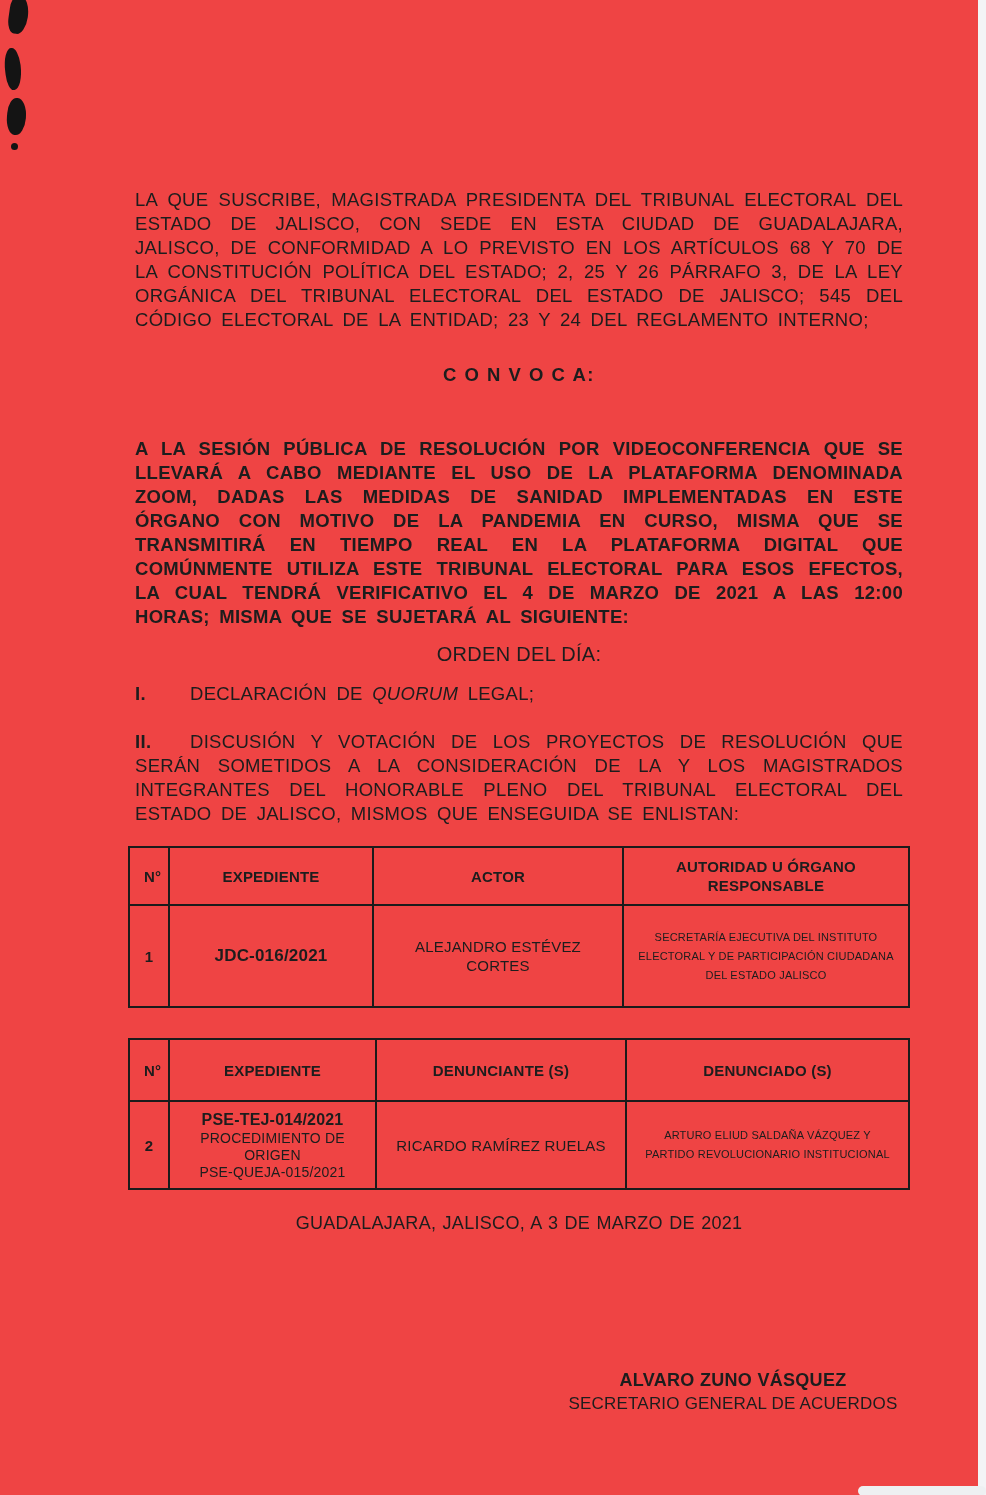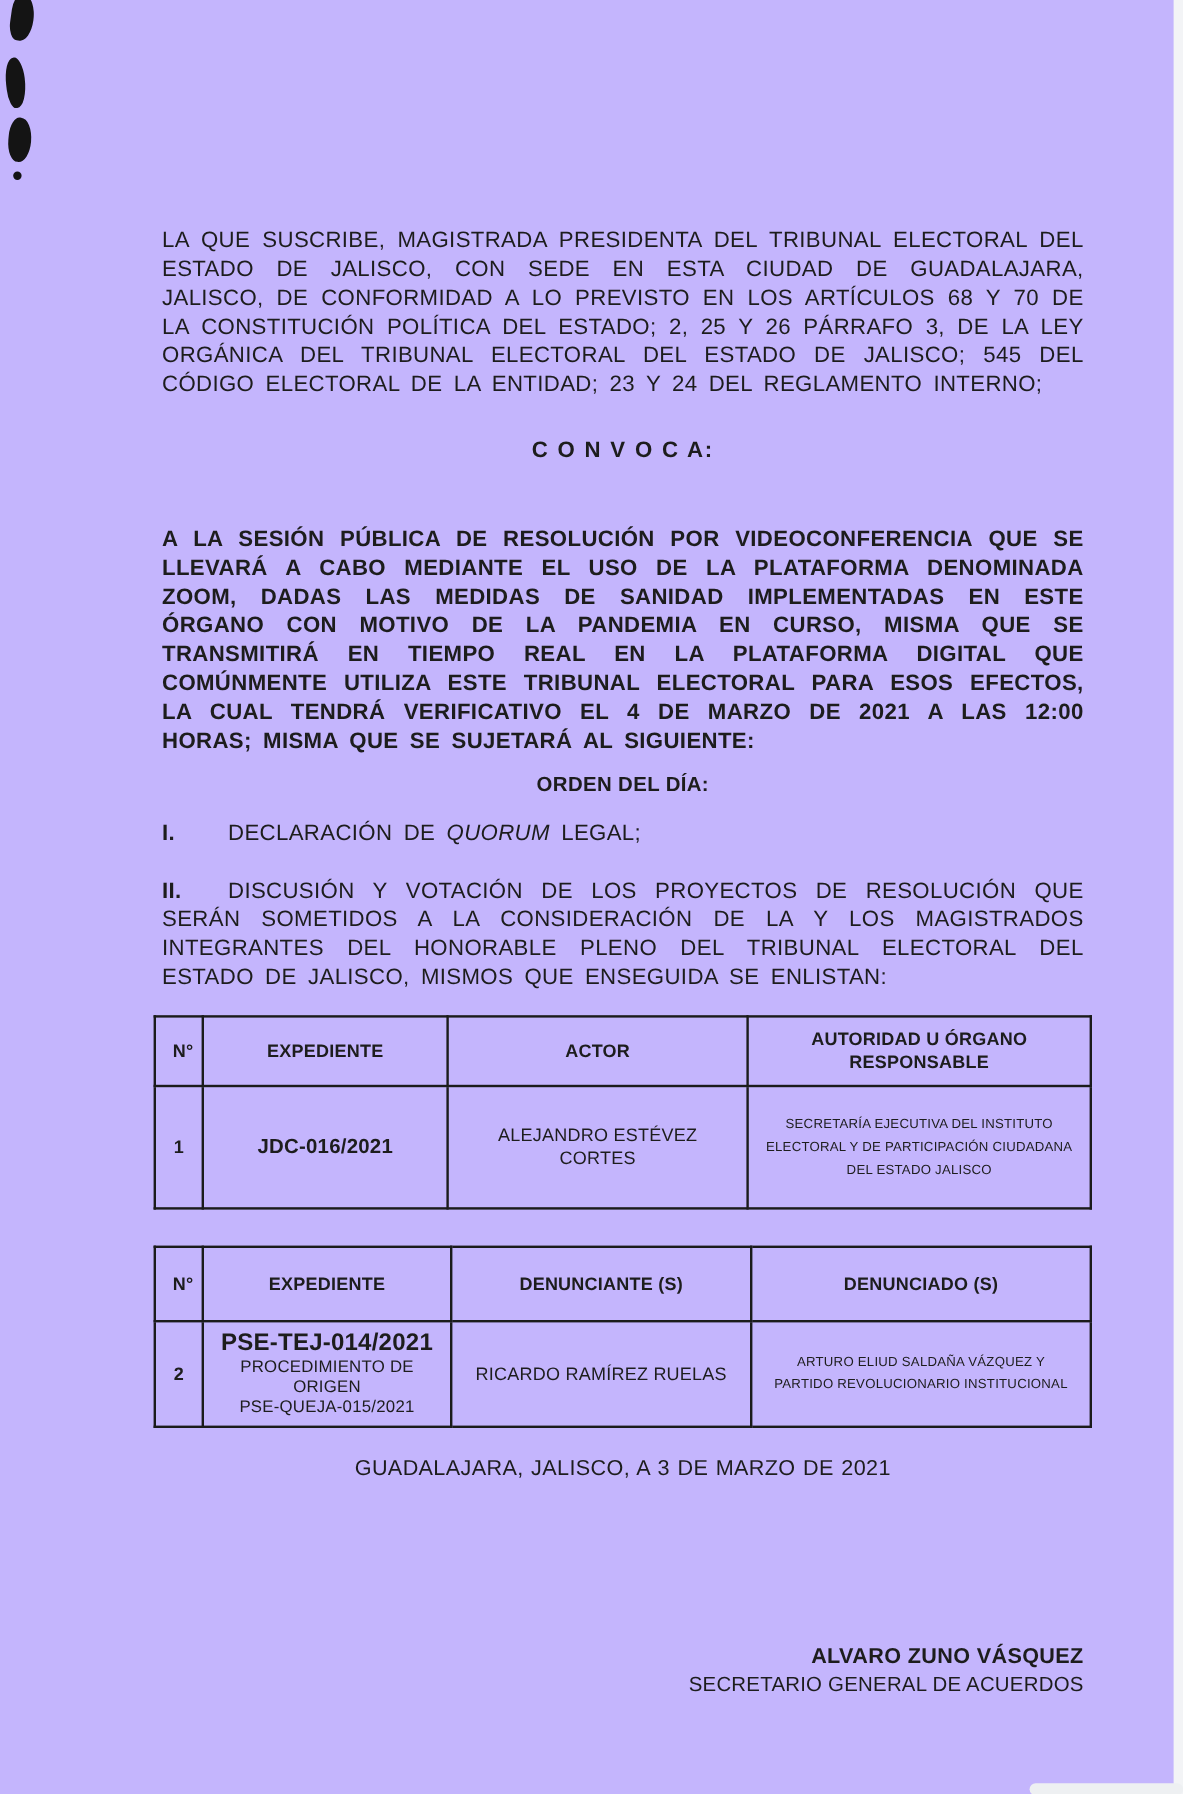--- a/index.html
+++ b/index.html
@@ -1,19 +1,19 @@
 <!DOCTYPE html>
 <html lang="es"><head>
 <meta charset="utf-8">
 <style>
   html,body{margin:0;padding:0;background:#ffffff;}
   .page{
     position:relative;
     width:986px;height:1495px;
-    background:#c4b5fd;
+    background:#ef4444;
     font-family:"Liberation Sans", sans-serif;
     color:#1d1d1d;
     overflow:hidden;
   }
   .content{
     position:absolute;left:135px;top:0;width:768px;
   }
   .para{
     margin:0;
     font-size:18.5px;line-height:24px;
@@ -21,21 +21,21 @@
   }
   .justify{text-align:justify;}
   .p1{margin-top:188px;}
   .convoca{
     margin:31px 0 0 0;text-align:center;
     font-size:18.5px;line-height:24px;font-weight:bold;letter-spacing:1.5px;
   }
   .p2{margin-top:50px;font-weight:bold;}
   .orden{
     margin:13px 0 0 0;text-align:center;
-    font-size:17px;line-height:24px;font-weight:bold;letter-spacing:.3px;
+    font-size:20px;line-height:24px;font-weight:normal;letter-spacing:.3px;
   }
   .item1{margin-top:16px;}
   .item2{margin-top:24px;}
   .inum{font-weight:bold;display:inline-block;width:55px;letter-spacing:.3px;}
   .it{font-style:italic;}
   b{letter-spacing:.3px;}
 
   table.t{
     border-collapse:collapse;
     margin-left:-7px; 
@@ -50,32 +50,32 @@
     padding:2px 14px;
     word-spacing:normal;letter-spacing:.2px;
   }
   table.t th{font-size:15px;line-height:19px;font-weight:bold;}
   .t1 tr.head{height:58px;} .t1 tr.data{height:102px;}
   .t2 tr.head{height:62px;} .t2 tr.data{height:88px;}
   td.numcell{font-size:15px;font-weight:bold;}
   td.expcell{font-size:17px;font-weight:bold;}
   td.plaincell{font-size:15px;line-height:19px;}
   td.smallcell{font-size:11px;line-height:19px;padding:2px 18px;}
-  .exp-main{font-size:20px;font-weight:bold;line-height:21px;}
+  .exp-main{font-size:16px;font-weight:bold;line-height:21px;}
   .exp-sub{font-size:14px;line-height:17px;}
 
   .date-line{
     margin:21px 0 0 0;text-align:center;
     font-size:18px;line-height:24px;letter-spacing:.3px;word-spacing:1px;
   }
   .sigs{position:relative;margin-top:89px;height:110px;}
   .sig{position:absolute;text-align:center;font-size:17px;line-height:24px;letter-spacing:.2px;}
   .sig .sig-name{font-size:18px;font-weight:bold;letter-spacing:.3px;}
   .sig-left{left:0;top:0;width:428px;}
-  .sig-right{left:428px;top:44px;width:340px;text-align:right;}
+  .sig-right{left:428px;top:44px;width:340px;}
 
   
   .blob{position:absolute;background:#141414;}
   .blob1{left:9px;top:-4px;width:19px;height:38px;border-radius:40% 60% 55% 45%;transform:rotate(8deg);}
   .blob2{left:5px;top:48px;width:16px;height:42px;border-radius:55% 45% 60% 40%;transform:rotate(-7deg);}
   .blob3{left:7px;top:98px;width:19px;height:37px;border-radius:45% 55% 50% 50%;transform:rotate(5deg);}
   .blob4{left:11px;top:143px;width:7px;height:7px;border-radius:50%;}
   .edge-strip{position:absolute;right:0;top:0;width:8px;height:1495px;background:#f3f4f6;}
   .bottom-smear{position:absolute;left:858px;top:1486px;width:128px;height:10px;background:#eef0f2;border-radius:5px;}
 </style>

